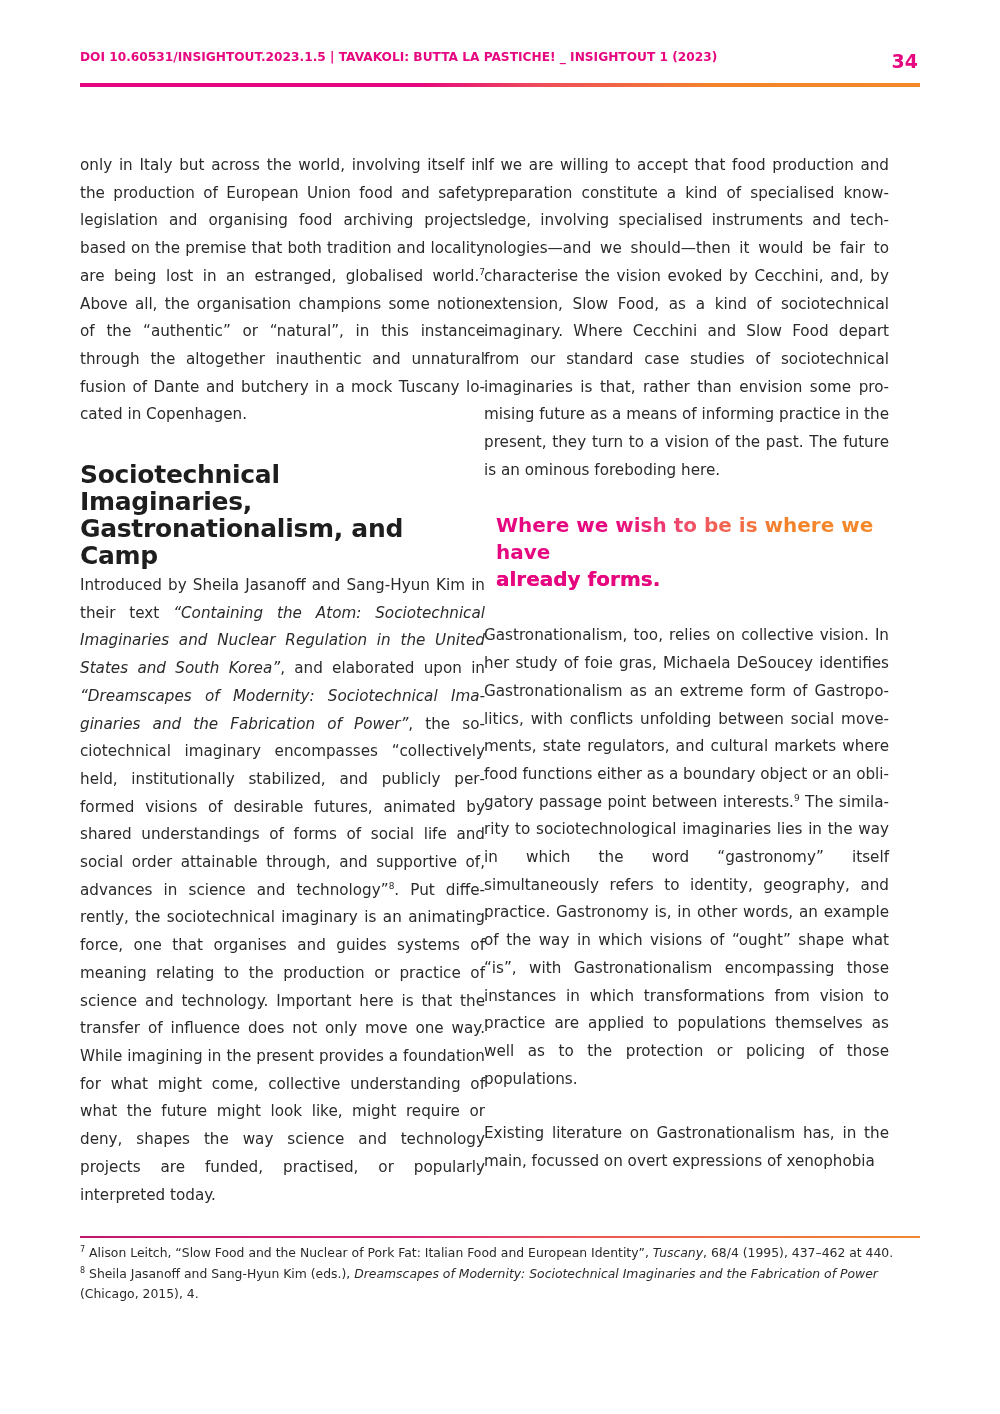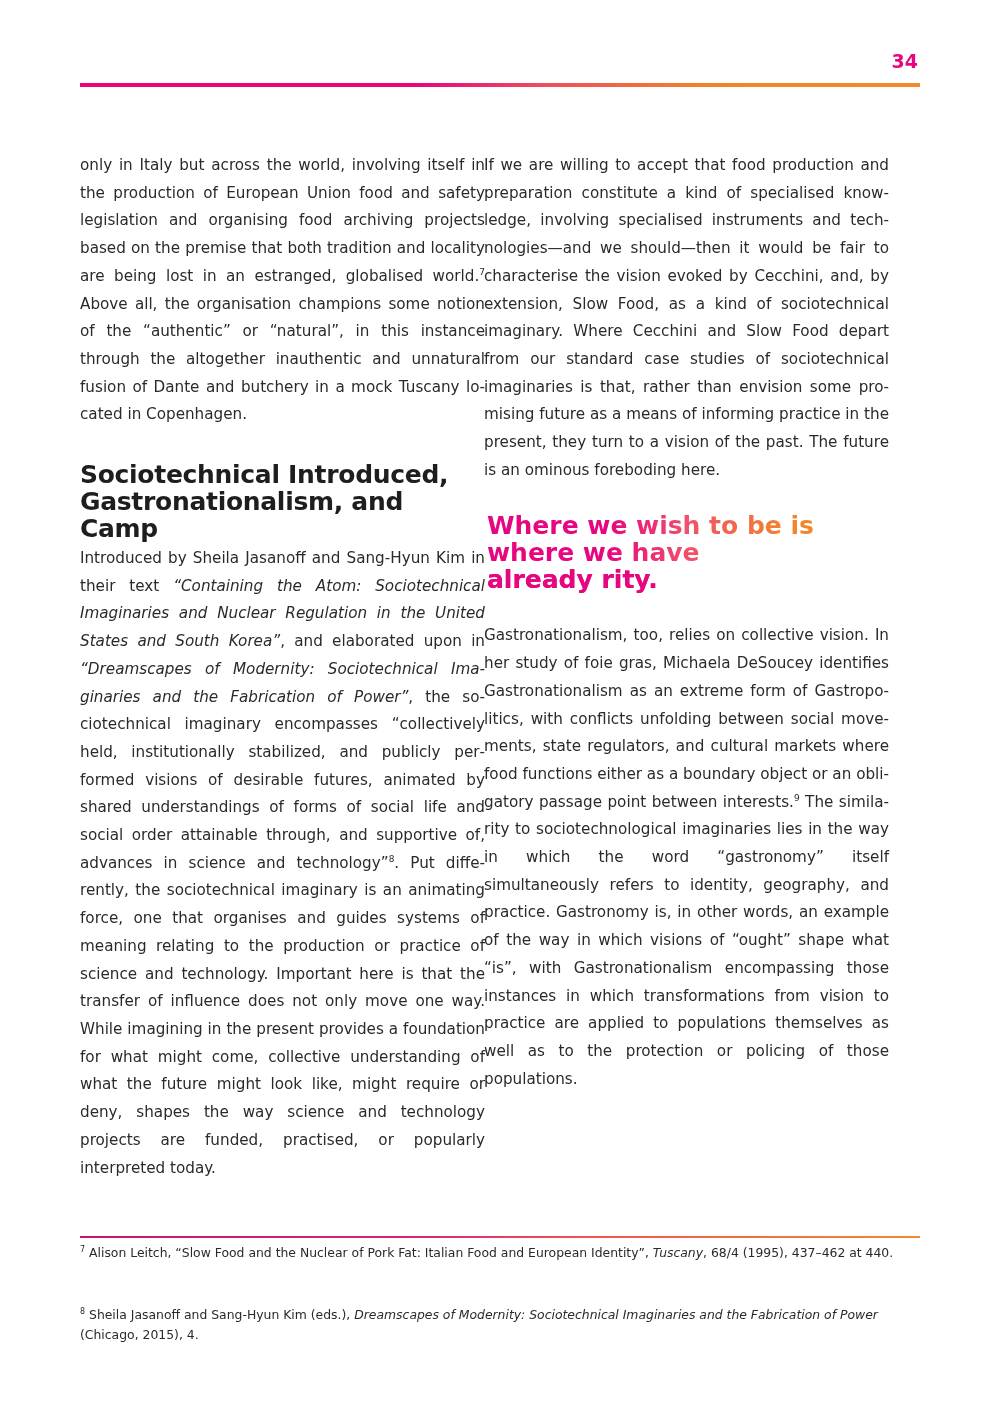--- a/index.html
+++ b/index.html
@@ -12,57 +12,59 @@
     .header-rule { position: absolute; left: 80px; top: 83px; width: 840px; height: 4px;
                    background: linear-gradient(to right, #e6067f 0%, #e6067f 40%, #ef4d5a 55%, #f3832a 75%, #f4892a 100%); }
     .col { position: absolute; top: 152px; width: 405px; font-size: 15.2px; line-height: 27.7px;
            text-align: justify; }
     .col-left { left: 80px; }
     .col-right { left: 484px; }
     .col p { margin: 0; }
     .sup { font-size: 9px; vertical-align: super; line-height: 0; }
     .section-title { font-size: 25px; font-weight: bold; line-height: 27px; color: #1e1e1e;
                      margin: 0; text-align: left; letter-spacing: -0.3px; }
-    .pull-heading { font-size: 25px; font-weight: bold; line-height: 27px; margin: 3px; text-align: left;
+    .pull-heading { font-size: 20px; font-weight: bold; line-height: 27px; margin: 12px; text-align: left;
                     background: linear-gradient(to right, #e6067f 0%, #e6067f 30%, #f0506a 50%, #f3832a 75%, #f4892a 100%);
                     -webkit-background-clip: text; background-clip: text; color: transparent; }
     .pull-heading .l2 { color: #e6067f; -webkit-text-fill-color: #e6067f; }
     i { font-style: italic; }
     .fn-rule { position: absolute; left: 80px; top: 1236px; width: 840px; height: 2px;
                background: linear-gradient(to right, #c2166f 0%, #d8257a 40%, #ee5555 60%, #f08a30 100%); }
     .footnotes { position: absolute; left: 80px; top: 1243px; width: 850px; font-size: 12.4px; line-height: 20.5px; color: #2a2a2a; }
     .footnotes p { margin: 0; }
     .fn-sup { font-size: 8px; vertical-align: super; line-height: 0; }
   </style>
 </head>
 <body>
 
 <div class="header">
+  <span class="header-doi">DOI 10.60531/INSIGHTOUT.2023.1.5 | TAVAKOLI: BUTTA LA PASTICHE! _ INSIGHTOUT 1 (2023)</span>
   <span class="header-page">34</span>
 </div>
 <div class="header-rule"></div>
 
 <div class="col col-left">
   <p>
     <span>only in Italy but across the world, involving itself in the production of European Union food and safety legislation and organising food archiving projects based on the premise that both tradition and locali­ty are being lost in an estranged, globalised world.</span><span class="sup">7</span><span> Above all, the organisation champions some noti­on of the “authentic” or “natural”, in this instance through the altogether inauthentic and unnatural fusion of Dante and butchery in a mock Tuscany lo­cated in Copenhagen.</span>
   </p>
-  <h2 class="section-title" style="margin-top:32px; width:380px;">Sociotechnical Introduced, Gastronationalism, and Camp</h2>
+  <h2 class="section-title" style="margin-top:32px; width:380px;">Sociotechnical Imaginaries, Gastronationalism, and Camp</h2>
   <p style="margin-top:3px;">
     <span>Introduced by Sheila Jasanoff and Sang-Hyun Kim in their text </span><i>“Containing the Atom: Sociotechnical Imaginaries and Nuclear Regulation in the United States and South Korea”</i><span>, and elaborated upon in </span><i>“Dreamscapes of Modernity: Sociotechnical Ima­ginaries and the Fabrication of Power”</i><span>, the so­ciotechnical imaginary encompasses “collectively held, institutionally stabilized, and publicly per­formed visions of desirable futures, animated by shared understandings of forms of social life and social order attainable through, and supportive of, advances in science and technology”</span><span class="sup">8</span><span>. Put diffe­rently, the sociotechnical imaginary is an anima­ting force, one that organises and guides systems of meaning relating to the production or practice of science and technology. Important here is that the transfer of influence does not only move one way. While imagining in the present provides a foundation for what might come, collective unders­tanding of what the future might look like, might require or deny, shapes the way science and tech­nology projects are funded, practised, or popular­ly interpreted today.</span>
   </p>
 </div>
 
 <div class="col col-right">
   <p>If we are willing to accept that food production and preparation constitute a kind of specialised know­ledge, involving specialised instruments and tech­nologies—and we should—then it would be fair to characterise the vision evoked by Cecchini, and, by extension, Slow Food, as a kind of sociotechnical imaginary. Where Cecchini and Slow Food depart from our standard case studies of sociotechnical imaginaries is that, rather than envision some pro­mising future as a means of informing practice in the present, they turn to a vision of the past. The future is an ominous foreboding here.</p>
   <h3 class="pull-heading" style="margin-top:28px;">
     <span>Where we wish to be is where we have</span><br>
-    <span class="l2">already rity.</span>
+    <span class="l2">already forms.</span>
   </h3>
   <p style="margin-top:29px;">
     <span>Gastronationalism, too, relies on collective vision. In her study of foie gras, Michaela DeSoucey identifies Gastronationalism as an extreme form of Gastropo­litics, with conflicts unfolding between social move­ments, state regulators, and cultural markets where food functions either as a boundary object or an obli­gatory passage point between interests.</span><span class="sup">9</span><span> The simila­rity to sociotechnological imaginaries lies in the way in which the word “gastronomy” itself simultaneously refers to identity, geography, and practice. Gastro­nomy is, in other words, an example of the way in which visions of “ought” shape what “is”, with Gastro­nationalism encompassing those instances in which transformations from vision to practice are applied to populations themselves as well as to the protec­tion or policing of those populations.</span>
   </p>
+  <p style="margin-top:27px;">Existing literature on Gastronationalism has, in the main, focussed on overt expressions of xenophobia</p>
 </div>
 
 <div class="fn-rule"></div>
 <div class="footnotes">
   <p><span class="fn-sup">7</span><span> Alison Leitch, “Slow Food and the Nuclear of Pork Fat: Italian Food and European Identity”, </span><i>Tuscany</i><span>, 68/4 (1995), 437–462 at 440.</span></p>
-  <p style="width:830px;margin-top:41px;"><span class="fn-sup">8</span><span> Sheila Jasanoff and Sang-Hyun Kim (eds.), </span><i>Dreamscapes of Modernity: Sociotechnical Imaginaries and the Fabrication of Power</i><span> (Chicago, 2015), 4.</span></p>
+  <p style="width:830px;"><span class="fn-sup">8</span><span> Sheila Jasanoff and Sang-Hyun Kim (eds.), </span><i>Dreamscapes of Modernity: Sociotechnical Imaginaries and the Fabrication of Power</i><span> (Chicago, 2015), 4.</span></p>
 </div>
 
 </body></html>

